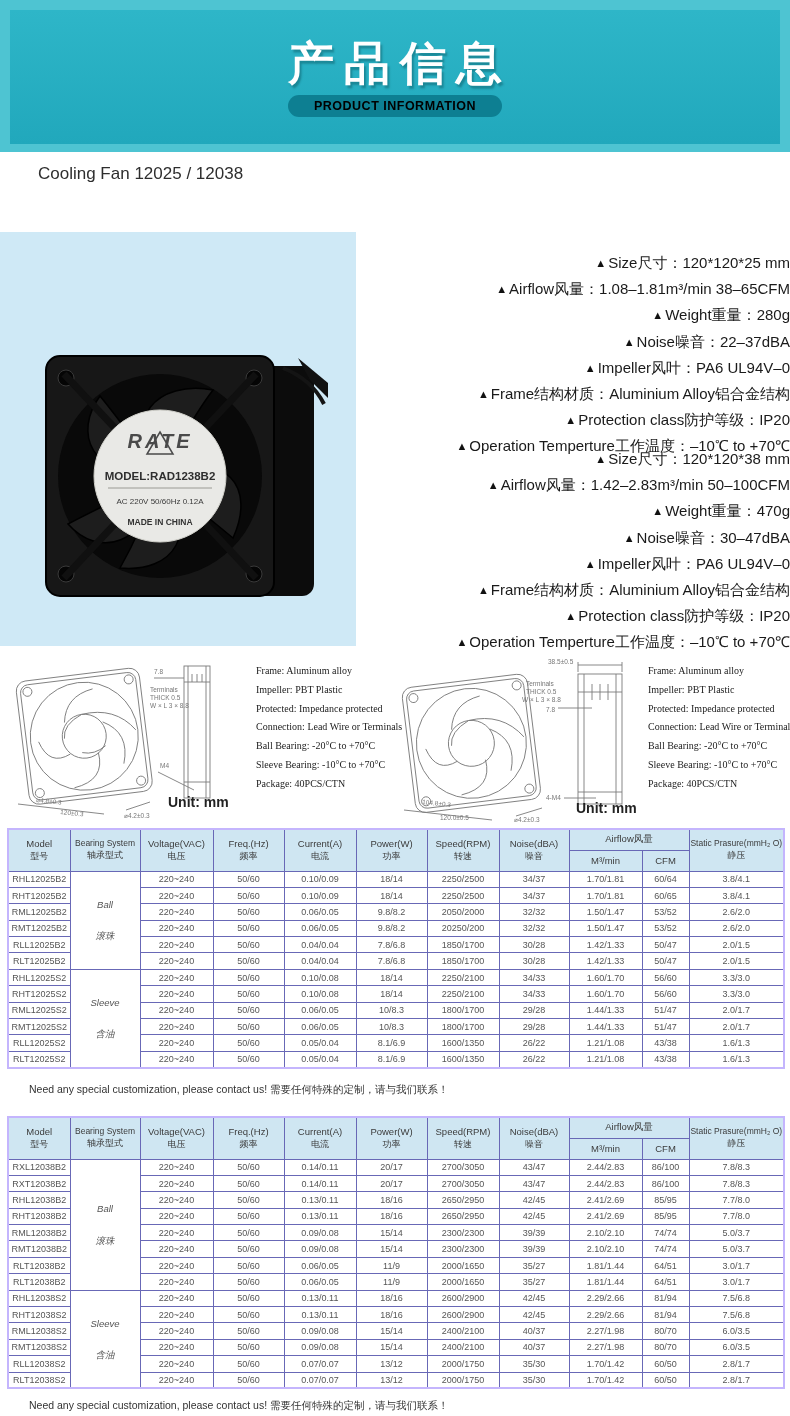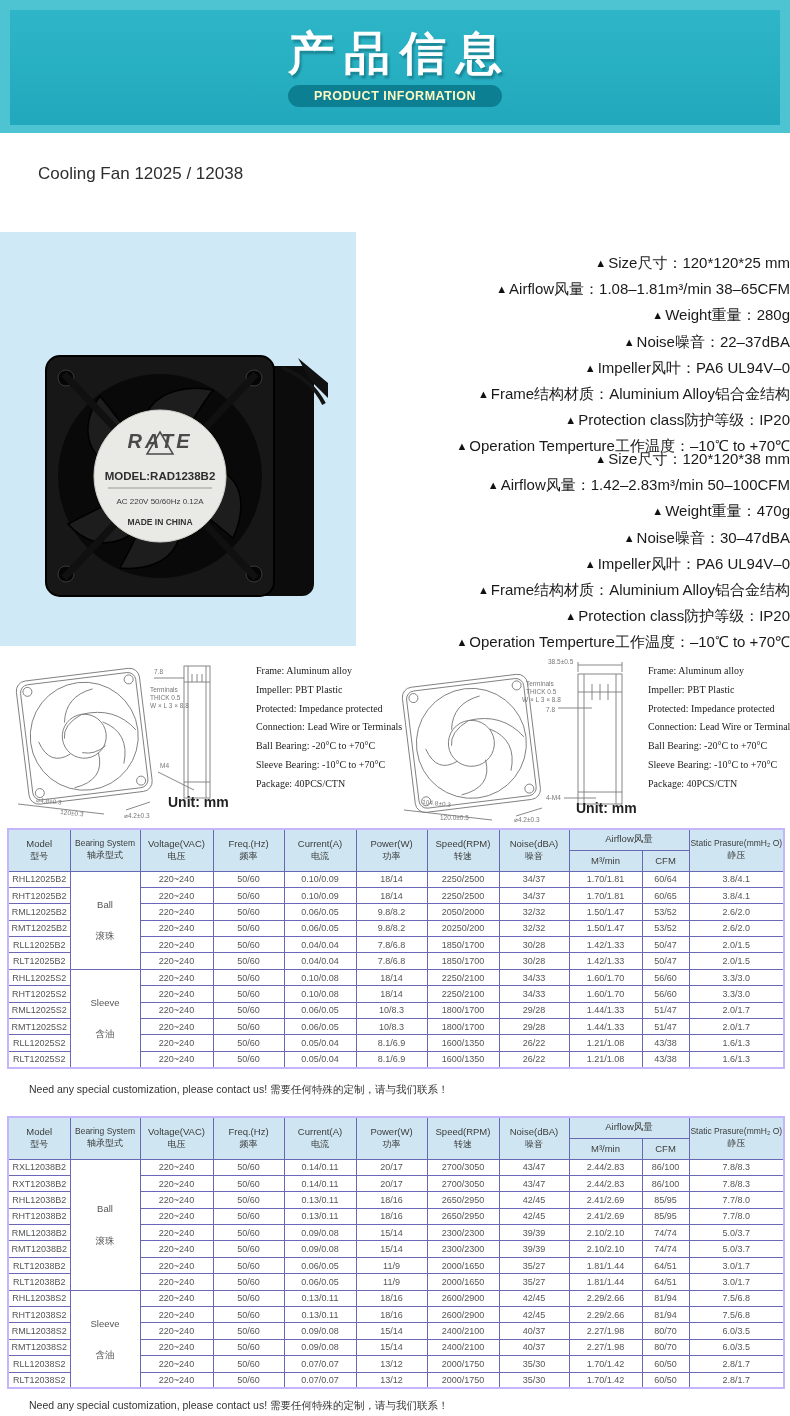--- a/index.html
+++ b/index.html
@@ -2,32 +2,32 @@
 <html><head>
 <meta charset="utf-8">
 <style>
   * { margin:0; padding:0; box-sizing:border-box; }
   html,body { width:790px; }
   body {
     position:relative; height:1416px; background:#ffffff;
     font-family:"Liberation Sans", sans-serif; overflow:hidden;
   }
   
-  .banner { position:absolute; top:0; left:0; width:790px; height:133px; background:#4ec4d2; }
+  .banner { position:absolute; top:0; left:0; width:790px; height:152px; background:#4ec4d2; }
   .banner-inner {
     position:absolute; top:10px; left:10px; right:10px; bottom:8px;
     background:linear-gradient(180deg,#2eb6c8 0%,#21a8bc 100%);
     display:flex; flex-direction:column; align-items:center; justify-content:center;
   }
   .banner-title {
     color:#fff; font-size:46px; font-weight:bold; letter-spacing:10px;
     text-shadow:2px 3px 2px rgba(0,60,70,.35); line-height:1; margin-top:2px; text-indent:10px;
   }
   .banner-pill {
-    margin-top:9px; background:#0d7f92; color:#fef9c3; font-size:12.5px; font-weight:bold;
+    margin-top:9px; background:#0d7f92; color:#000000; font-size:12.5px; font-weight:bold;
     letter-spacing:.5px; padding:4px 26px; border-radius:13px;
   }
   
   .title-sec { position:absolute; top:152px; left:38px; }
   .page-title { font-size:29px; font-weight:bold; color:#1c1c1c; letter-spacing:.5px; }
   .page-subtitle { font-size:17px; color:#2e2e2e; margin-top:12px; }
   
   .photo-panel { position:absolute; top:232px; left:0; width:356px; height:414px; background:#cfe9f6; }
   .fan-photo { position:absolute; left:28px; top:96px; }
   
@@ -58,21 +58,21 @@
   .spec-table.t1 { top:828px; }
   .spec-table.t2 { top:1116px; }
   .spec-table th, .spec-table td {
     border:1px solid #6868b6; text-align:center; vertical-align:middle;
     padding:0; white-space:nowrap; overflow:hidden;
   }
   .spec-table thead th { background:#cfe6f2; color:#3b3b3b; font-weight:normal; font-size:9.5px; height:21px; }
   .spec-table thead .th-sm { font-size:8.5px; }
   .spec-table thead .hd-cn { font-size:9px; margin-top:1px; }
   .spec-table tbody td { height:16.4px; font-size:9px; color:#555; background:#fff; }
-  .bearing-cell div { line-height:1; }
+  .bearing-cell div { line-height:1;font-style:italic; }
   .bearing-cell .b-en { margin-bottom:22px; font-size:9.5px; }
   .bearing-cell .b-cn { font-size:9.5px; }
   .note { position:absolute; left:29px; font-size:10.5px; color:#333; }
   .note.n1 { top:1083px; }
   .note.n2 { top:1399px; }
 </style>
 </head>
 <body>
 
 <div class="banner">

